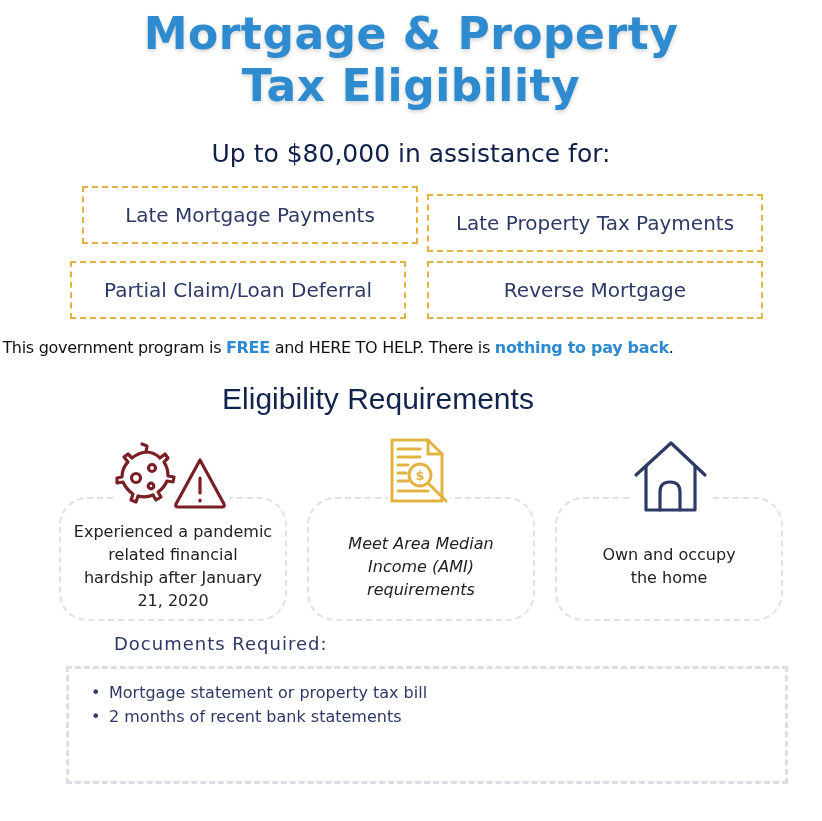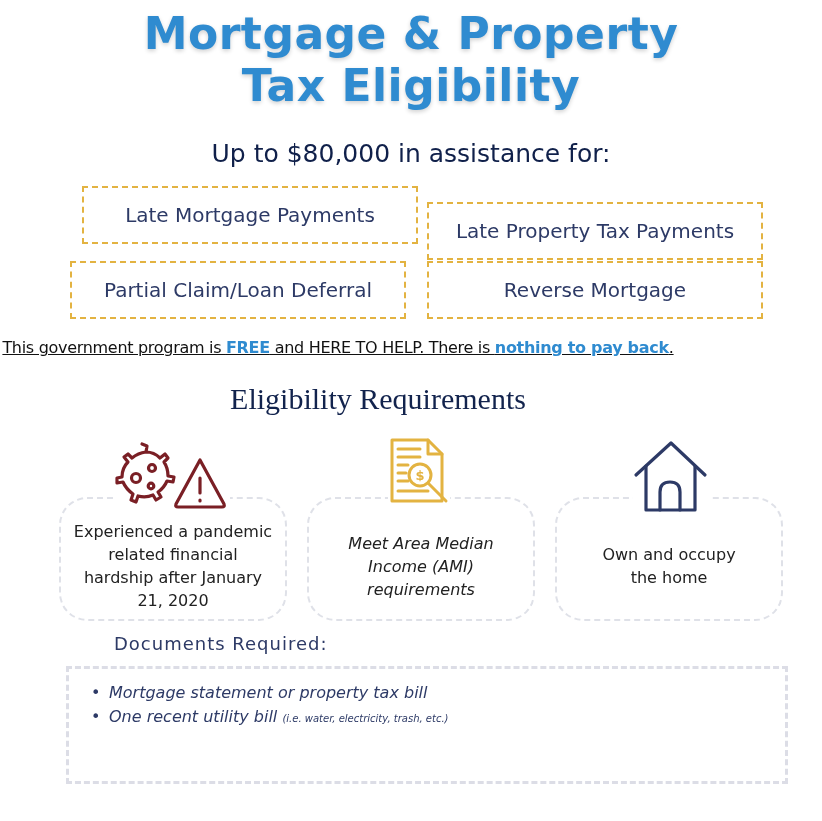--- a/index.html
+++ b/index.html
@@ -25,47 +25,46 @@
       position: absolute; width: 336px; height: 58px;
       border: 2px dashed #e3b341;
       display: flex; align-items: center; justify-content: center;
       color: #2d3a66; font-size: 20px;
       font-family: "DejaVu Sans", sans-serif;
     }
     .note {
       position: absolute; top: 338px; left: 0; width: 676px; text-align: center;
       font-size: 16px; color: #111; font-family: "DejaVu Sans", sans-serif;
       letter-spacing: -0.3px;
-      text-decoration: underline;
     }
     .note .hl { color: #2f8bd0; font-weight: bold; }
     .elig-title {
       position: absolute; top: 382px; left: 0; width: 756px; text-align: center;
-      color: #12234d; font-size: 30px; font-family: Liberation Serif, serif;
+      color: #12234d; font-size: 30px; font-family: Liberation Sans, sans-serif;
     }
     .elig-card {
       position: absolute; top: 497px; width: 228px; height: 124px;
       border: 2px dashed #dfe1e8; border-radius: 28px;
       display: flex; align-items: center; justify-content: center;
       text-align: center; color: #222; font-size: 16px; line-height: 23px;
       font-family: "DejaVu Sans", sans-serif; padding: 14px 10px 0 10px;
     }
     .icon { position: absolute; background: #fff; }
     .docs-title {
       position: absolute; top: 633px; left: 82px;
       color: #2d3a66; font-size: 18px; letter-spacing: 1px;
       font-family: "DejaVu Sans", sans-serif;
       margin-left: 32px;
     }
     .docs-box {
       position: absolute; top: 666px; left: 66px; width: 722px; height: 118px;
       border: 3px dashed #dcdde6;
       padding: 12px 0 0 22px;
     }
-    .docs-box ul { list-style: none; font-style: italic; }
+    .docs-box ul { list-style: none; }
     .docs-box li {
       position: relative; padding-left: 18px; color: #2d3a66;
       font-size: 16px; line-height: 23.5px; font-family: "DejaVu Sans", sans-serif;
       white-space: nowrap;
     }
     .docs-box li::before {
       content: "\2022"; position: absolute; left: 0; top: 0; color: #2d3a66;
     }
     .docs-box li .small { font-size: 10px; color: #2d3a66; }
     .docs-box li .small u { text-decoration: underline; }
@@ -73,21 +72,21 @@
 </head>
 <body>
 
 <div class="title l1">Mortgage &amp; Property</div>
 <div class="title l2">Tax Eligibility</div>
 <div class="subtitle">Up to $80,000 in assistance for:</div>
 
 <div class="aid-box" style="left:82px; top:186px;">
   <span>Late Mortgage Payments</span>
 </div>
-<div class="aid-box" style="left:427px; top:202px;">
+<div class="aid-box" style="left:427px; top:194px;">
   <span>Late Property Tax Payments</span>
 </div>
 <div class="aid-box" style="left:70px; top:261px;">
   <span>Partial Claim/Loan Deferral</span>
 </div>
 <div class="aid-box" style="left:427px; top:261px;">
   <span>Reverse Mortgage</span>
 </div>
 
 <div class="note">
@@ -149,17 +148,16 @@
 </div>
 
 <div class="docs-title">Documents Required:</div>
 
 <div class="docs-box">
   <ul>
     <li>
       <span>Mortgage statement or property tax bill</span>
     </li>
     <li>
-      <span>One recent utility bill</span>
-      <span class="small">(i.e. water, electricity, trash, etc.)</span>
+      <span>2 months of recent bank statements</span>
     </li>
   </ul>
 </div>
 
 </body></html>

